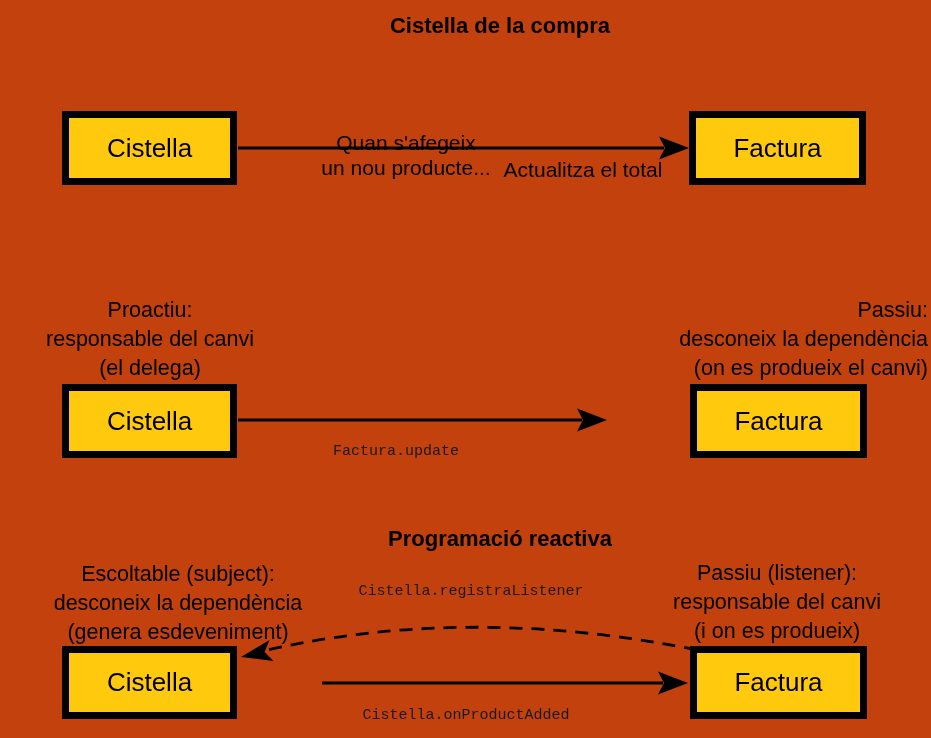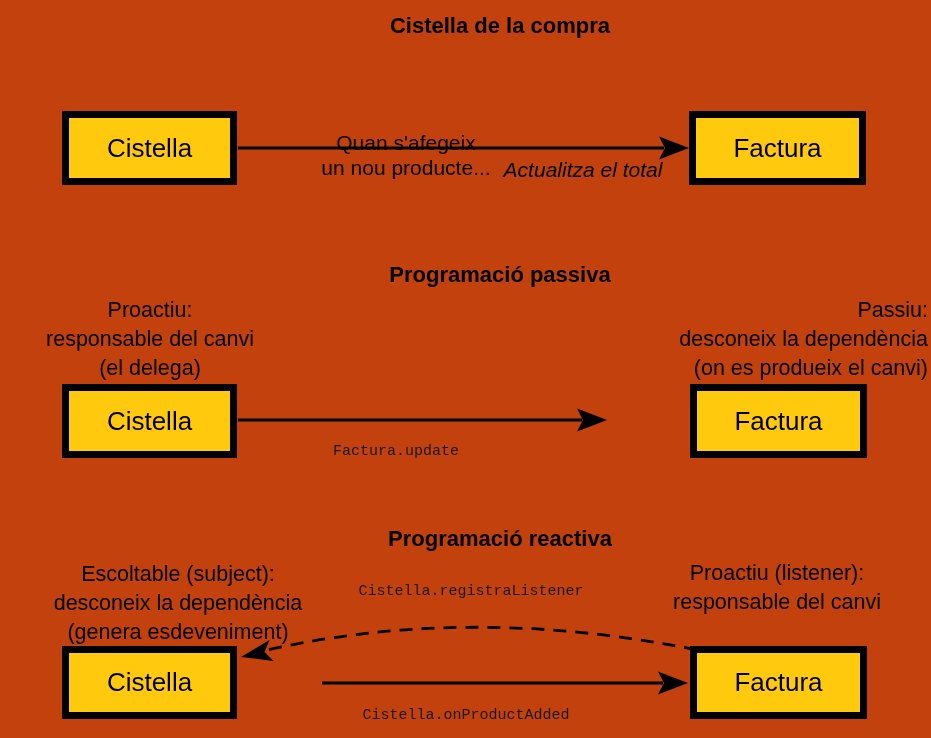--- a/index.html
+++ b/index.html
@@ -77,23 +77,22 @@
   <div class="abs section-title" style="left:250px; top:13px; width:500px;">Cistella de la compra</div>
 
   <div class="abs arrow-label" style="left:256px; top:85px; width:300px;margin-top:45px;">
     <div>Quan s'afegeix</div>
     <div>un nou producte...</div>
   </div>
 
   <div class="node" style="left: 62px; top: 111px; width: 175px; height: 74px; background: rgb(255, 201, 14); border-color: rgb(0, 0, 0);">Cistella</div>
   <div class="node" style="left: 689px; top: 111px; width: 177px; height: 74px; background: rgb(255, 201, 14); border-color: rgb(0, 0, 0);">Factura</div>
 
-  <div class="abs arrow-label" style="left:433px; top:157px; width:300px;font-style:italic;">Actualitza el total</div>
+  <div class="abs arrow-label" style="left:433px; top:157px; width:300px;">Actualitza el total</div>
 
-  <div class="abs section-title" style="left:250px; top:262px; width:500px;">Programació passiva</div>
 
   <div class="abs note" style="left:0px; top:296px; width:300px;">
     <div>Proactiu:</div>
     <div>responsable del canvi</div>
     <div>(el delega)</div>
   </div>
 
   <div class="abs note" style="left:628px; top:296px; width:300px;text-align:right;">
     <div>Passiu:</div>
     <div>desconeix la dependència</div>
@@ -107,22 +106,23 @@
 
   <div class="abs section-title" style="left:250px; top:526px; width:500px;">Programació reactiva</div>
 
   <div class="abs note" style="left:0px; top:560px; width:300px;padding-left:28px;">
     <div>Escoltable (subject):</div>
     <div>desconeix la dependència</div>
     <div>(genera esdeveniment)</div>
   </div>
 
   <div class="abs note" style="left:627px; top:559px; width:300px;">
-    <div>Proactiu (listener):</div>
+    <div>Passiu (listener):</div>
     <div>responsable del canvi</div>
+    <div>(i on es produeix)</div>
   </div>
 
   <div class="abs code-label" style="left:321px; top:583px; width:300px;">Cistella.registraListener</div>
 
   <div class="node" style="left: 62px; top: 646px; width: 175px; height: 73px; background: rgb(255, 201, 14); border-color: rgb(0, 0, 0);">Cistella</div>
   <div class="node" style="left: 690px; top: 646px; width: 177px; height: 73px; background: rgb(255, 201, 14); border-color: rgb(0, 0, 0);">Factura</div>
 
   <div class="abs code-label" style="left:316px; top:707px; width:300px;">Cistella.onProductAdded</div>
 
 </div>

